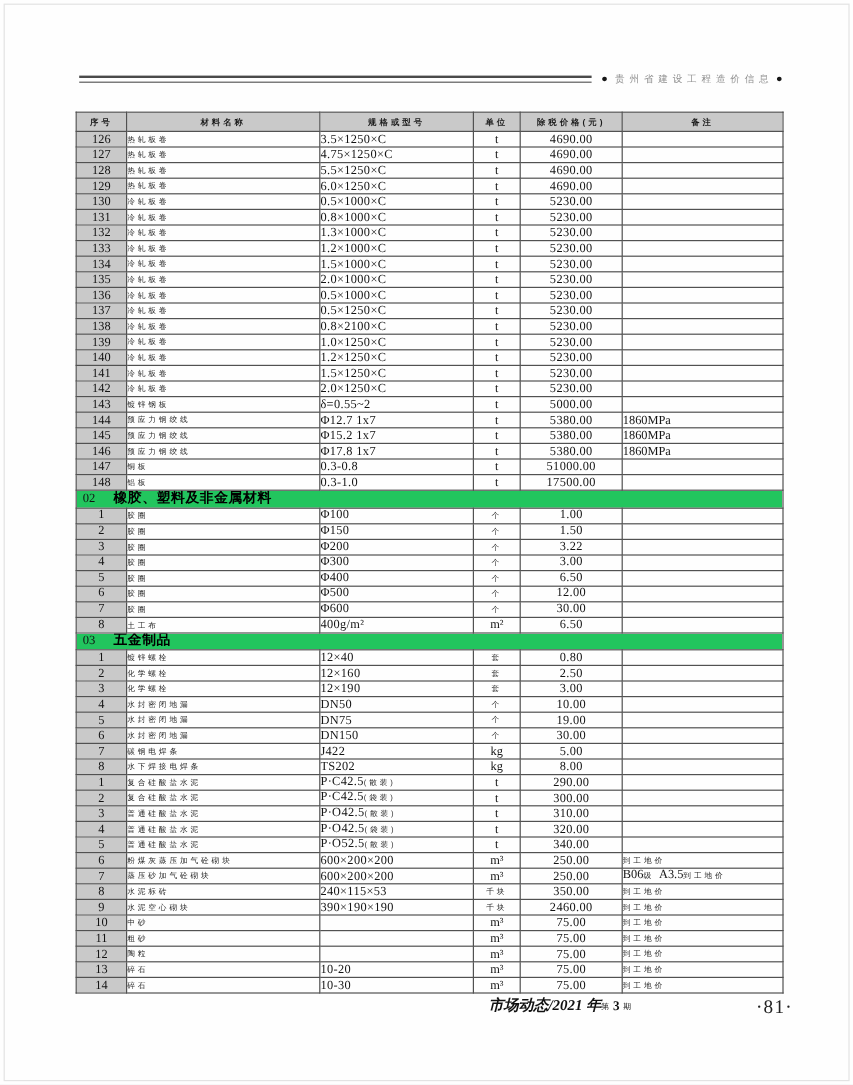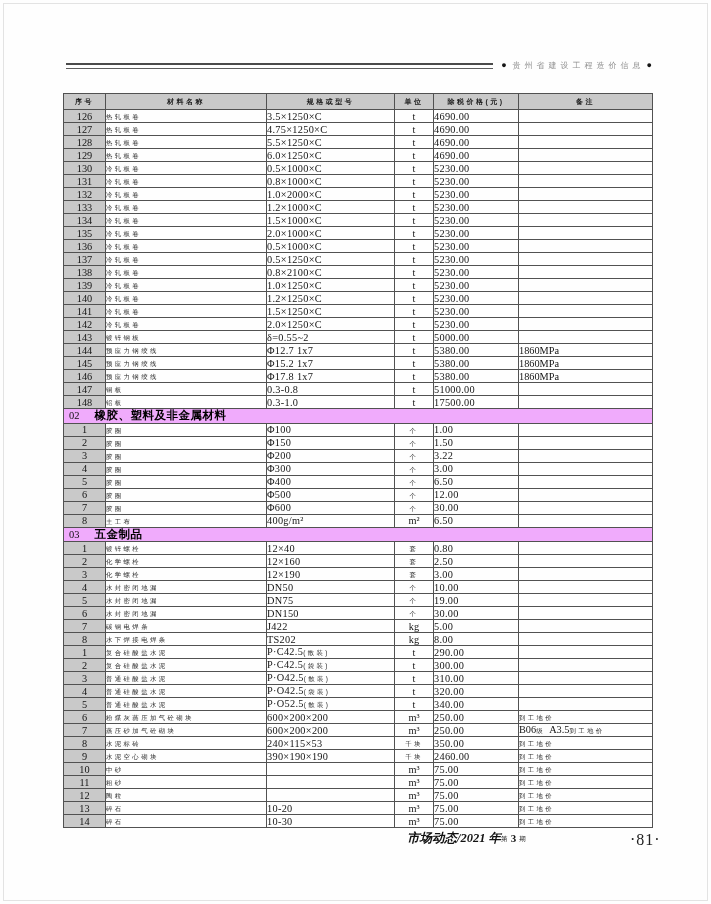--- a/index.html
+++ b/index.html
@@ -18,24 +18,24 @@
   table.price{position:absolute;left:63px;top:93px;width:589px;border-collapse:collapse;
               table-layout:fixed;}
   table.price th,table.price td{border:1px solid #515151;overflow:hidden;white-space:nowrap;padding:0;}
   table.price thead th{background:#c9c9c9;font-family:"Liberation Sans",sans-serif;font-weight:bold;
               font-size:7px;letter-spacing:2.5px;height:15px;color:#1b1b1b;text-align:center;}
   table.price td{height:11.3px;line-height:11px;font-size:10.3px;color:#141414;}
   .c-no{background:#c9c9c9;text-align:center;font-size:10.3px;}
   .c-name{padding-left:8px;}
   .c-spec{padding-left:6px;letter-spacing:0.3px;margin-top:24px;}
   .c-unit{text-align:center;font-size:9.5px;}
-  .c-price{letter-spacing:0.3px;}
+  .c-price{text-align:center;letter-spacing:0.3px;}
   .c-remark{padding-left:10px;font-size:9.5px;margin-left:28px;}
   .cjk{font-family:"Liberation Sans",sans-serif;font-size:6.4px;letter-spacing:2.4px;color:#2a2a2a;}
-  tr.section-row td{background:#f0abfc;height:13.5px;line-height:13.5px;padding-left:5px;}
+  tr.section-row td{background:#22c55e;height:13.5px;line-height:13.5px;padding-left:5px;}
   .sec-id{font-size:10.5px;color:#111;}
   .sec-title{font-family:"Liberation Sans",sans-serif;font-weight:bold;font-size:11.5px;
              margin-left:15px;letter-spacing:0.5px;color:#000;}
 
   
   .footer-journal{position:absolute;left:407px;top:830px;font-family:"Liberation Serif",serif;
                   font-weight:bold;font-style:italic;font-size:12.5px;color:#111;white-space:nowrap;}
   .f-small{font-size:6.5px;font-style:normal;font-weight:normal;
            font-family:"Liberation Sans",sans-serif;vertical-align:1px;}
   .f-num{font-size:11px;font-style:normal;}
@@ -119,21 +119,21 @@
           <td class="c-no">131</td>
           <td class="c-name"><span class="cjk">冷轧板卷</span></td>
           <td class="c-spec">0.8×1000×C</td>
           <td class="c-unit">t</td>
           <td class="c-price">5230.00</td>
           <td class="c-remark"></td>
         </tr>
         <tr>
           <td class="c-no">132</td>
           <td class="c-name"><span class="cjk">冷轧板卷</span></td>
-          <td class="c-spec">1.0×2000×C</td>
+          <td class="c-spec">1.3×1000×C</td>
           <td class="c-unit">t</td>
           <td class="c-price">5230.00</td>
           <td class="c-remark"></td>
         </tr>
         <tr>
           <td class="c-no">133</td>
           <td class="c-name"><span class="cjk">冷轧板卷</span></td>
           <td class="c-spec">1.2×1000×C</td>
           <td class="c-unit">t</td>
           <td class="c-price">5230.00</td>

